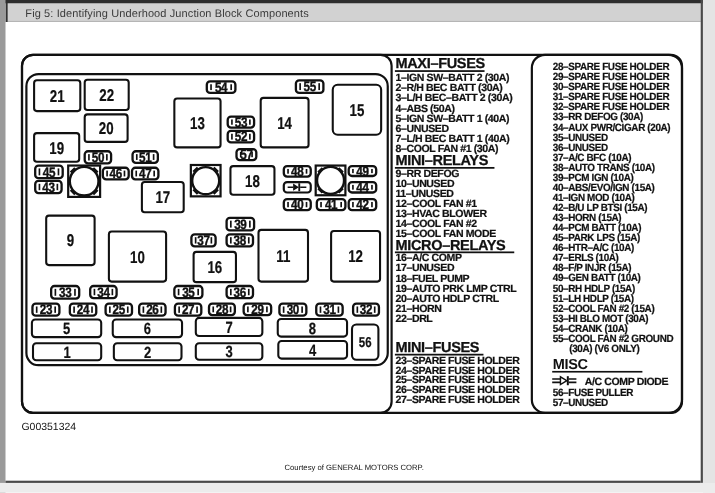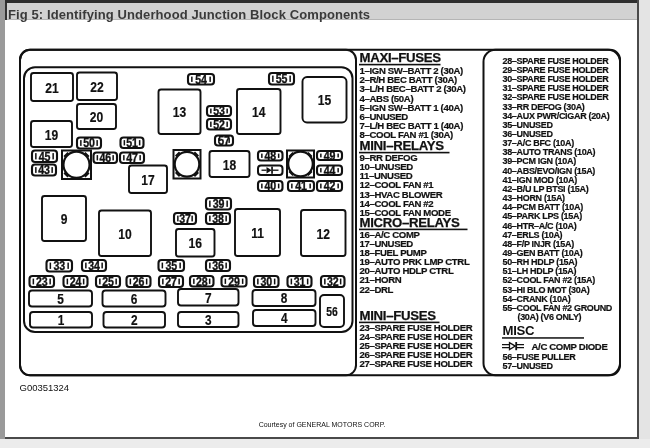--- a/index.html
+++ b/index.html
@@ -6,21 +6,21 @@
   body { width:650px; height:448px; position:relative; background:#fff;
          font-family:"Liberation Sans", sans-serif; overflow:hidden; }
   .topbar { position:absolute; left:0; top:0; width:650px; height:2.5px; background:#2e2e2e; }
   .leftbar { position:absolute; left:0; top:0; width:4.5px; height:448px; background:#9a9a9a; }
   .tbleft { position:absolute; left:4.5px; top:0; width:2.5px; height:20px; background:#333; }
   .rightpane { position:absolute; left:639px; top:0; width:11px; height:448px; background:#e4e4e4; }
   .rightline { position:absolute; left:636.5px; top:0; width:2.5px; height:439px; background:#4a4a4a; }
   .bottompane { position:absolute; left:0px; top:439px; width:650px; height:9px; background:#ececec; }
   .bottomline { position:absolute; left:4.5px; top:436.5px; width:632px; height:2.5px; background:#4a4a4a; }
   .titlebar { position:absolute; left:7px; top:2.5px; width:629.5px; height:17px; background:#d2d2d2; border-bottom:1px solid #b5b5b5; box-sizing:border-box; }
-  .title { position:absolute; left:8px; top:7.2px; font-size:13px; color:#3a3a3a; letter-spacing:0.1px;font-weight:bold; }
+  .title { position:absolute; left:23px; top:7.2px; font-size:10px; color:#3a3a3a; letter-spacing:0.1px; }
   svg { position:absolute; left:0; top:0; filter: blur(0.35px); }
   svg text { font-family:"Liberation Sans", sans-serif; fill:#111; }
 </style>
 </head>
 <body>
   <div class="titlebar"></div>
   <div class="tbleft"></div>
   <div class="title">Fig 5: Identifying Underhood Junction Block Components</div>
   <div class="topbar"></div>
   <div class="leftbar"></div>

